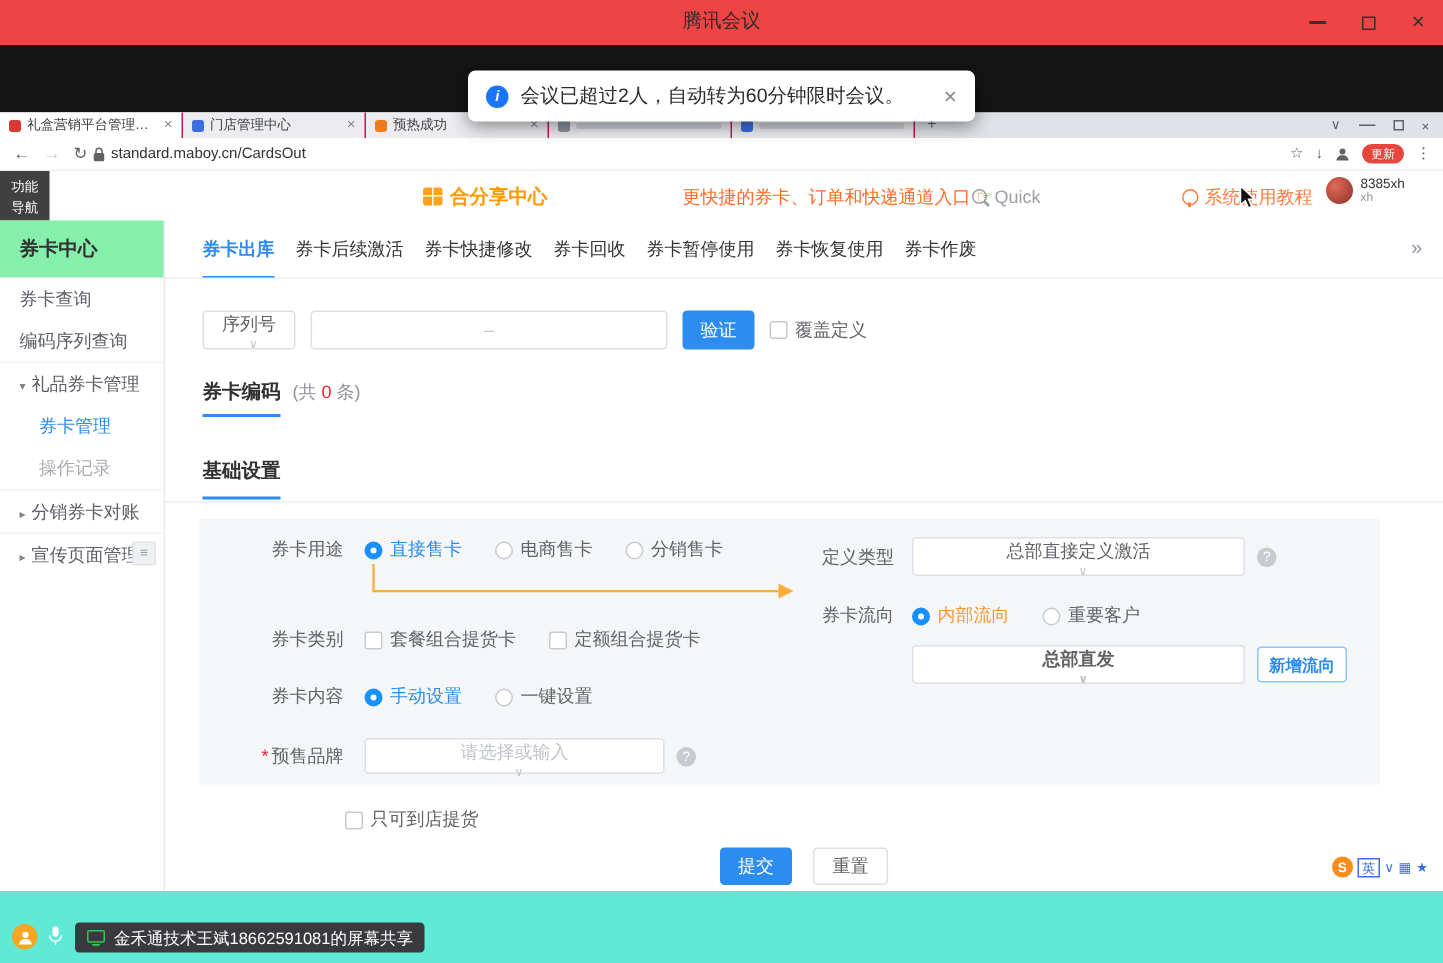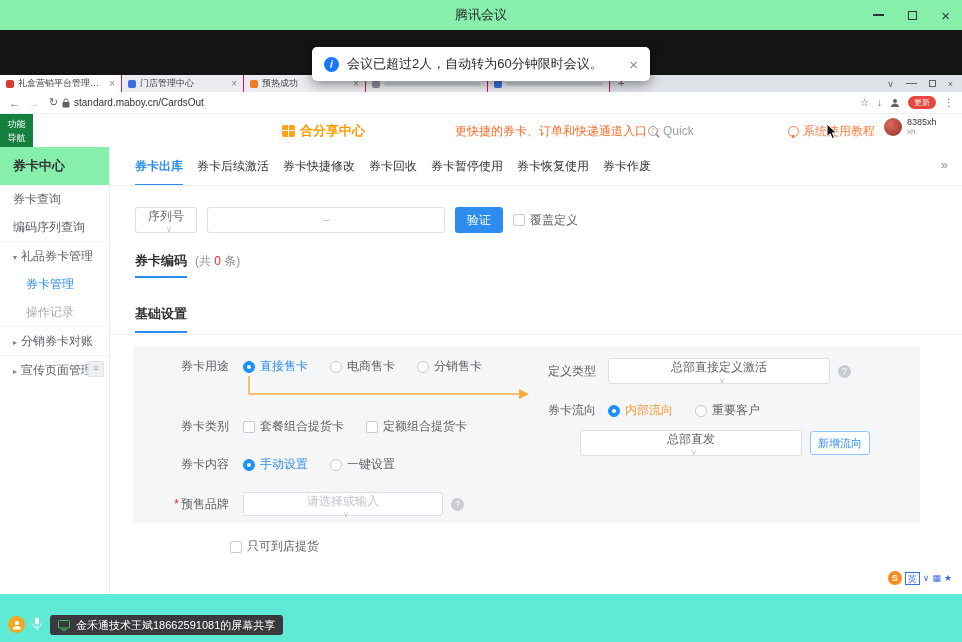--- a/index.html
+++ b/index.html
@@ -1,19 +1,19 @@
 <!DOCTYPE html>
 <html><head>
 <meta charset="utf-8">
 <style>
   html,body{margin:0;padding:0;background:#555;}
   body{font-family:"Liberation Sans","DejaVu Sans",sans-serif;}
   .stage{position:relative;width:962px;height:642px;background:#141414;overflow:hidden;margin:0 auto;}
   
-  .titlebar{position:absolute;top:0;left:0;right:0;height:34px;background:#86efac;}
+  .titlebar{position:absolute;top:0;left:0;right:0;height:34px;background:#ef4444;font-family:Liberation Mono, monospace;}
   .tb-title{position:absolute;left:0;right:0;top:0;height:30px;line-height:30px;text-align:center;font-size:13px;color:#2b2b2b;}
   .win-controls{position:absolute;right:12px;top:0;height:30px;display:flex;align-items:center;gap:24px;}
   .wc-min{width:11px;height:1.5px;background:#333;display:inline-block;}
   .wc-max{width:9px;height:9px;border:1.2px solid #333;display:inline-block;box-sizing:border-box;}
   .wc-close{font-size:15px;color:#333;line-height:1;}
   
   .share-area{position:absolute;top:30px;left:0;width:962px;height:564px;background:#141414;}
   
   .toast{position:absolute;left:312px;top:17px;width:338px;height:34px;background:#fff;border-radius:5px;box-shadow:0 3px 12px rgba(0,0,0,.45);display:flex;align-items:center;padding:0 12px;box-sizing:border-box;z-index:60;}
   .toast-info{width:15px;height:15px;border-radius:50%;background:#1a75ff;color:#fff;font-size:10px;font-weight:bold;text-align:center;line-height:15px;flex:0 0 auto;font-style:italic;}
@@ -38,21 +38,21 @@
   
   .addressbar{position:relative;height:21px;background:#fff;border-bottom:1px solid #eceff1;}
   .ab-left{position:absolute;left:9px;top:0;height:21px;display:flex;align-items:center;gap:9px;font-size:11px;color:#5f6368;}
   .ab-fwd{color:#c3c7cc;}
   .ab-url{position:absolute;left:62px;top:0;height:21px;display:flex;align-items:center;gap:4px;}
   .ab-url-text{font-size:10px;color:#333;}
   .ab-right{position:absolute;right:8px;top:0;height:21px;display:flex;align-items:center;gap:8px;font-size:10px;color:#5f6368;}
   .update-pill{height:13px;background:#e8453c;border-radius:7px;color:#fff;font-size:8px;line-height:13px;padding:0 6px;}
   
   .appheader{position:relative;height:34px;background:#fff;border-bottom:1px solid #eef1f4;}
-  .nav-toggle{position:absolute;left:0;top:0;width:33px;height:34px;background:#15803d;color:#fff;font-size:9px;display:flex;flex-direction:column;align-items:center;justify-content:center;gap:1px;}
+  .nav-toggle{position:absolute;left:0;top:0;width:33px;height:34px;background:#404040;color:#fff;font-size:9px;display:flex;flex-direction:column;align-items:center;justify-content:center;gap:1px;}
   .brand{position:absolute;left:44px;top:0;height:34px;display:flex;align-items:center;gap:7px;}
   .brand-logo{width:20px;height:20px;border-radius:50%;background:#2d6ae3;position:relative;}
   .brand-logo::after{content:"";position:absolute;left:4px;top:4px;width:8px;height:8px;border-radius:50%;border:2px solid #fff;border-left-color:transparent;}
   .brand-name{font-size:14px;font-weight:bold;color:#2d6ae3;white-space:nowrap;}
   .share-center{position:absolute;left:282px;top:0;height:34px;display:flex;align-items:center;gap:5px;color:#ff9a00;font-weight:bold;font-size:13px;white-space:nowrap;}
   .gift{width:13px;height:12px;background:#ffa21c;border-radius:2px;position:relative;}
   .gift::before{content:"";position:absolute;left:0;right:0;top:4.5px;height:1.5px;background:#fff;}
   .gift::after{content:"";position:absolute;left:5.5px;top:0;bottom:0;width:1.5px;background:#fff;}
   .quick-entry{position:absolute;left:455px;top:0;height:34px;display:flex;align-items:center;gap:4px;color:#ff6a26;font-size:12px;white-space:nowrap;}
   .pointer-ic{font-size:12px;color:#ff6a26;}
@@ -368,35 +368,39 @@
               <span class="opt">
                   <span class="radio on"></span>
                   <span class="opt-orange">内部流向</span>
                 </span>
               <span class="opt">
                   <span class="radio"></span>
                   <span>重要客户</span>
                 </span>
             </div>
 
-            <div class="frow" style="left:447px;top:84px;">
+            <div class="frow" style="left:475px;top:84px;font-weight:bold;">
               <div class="sel sel-wide">
                 <span>总部直发</span>
                 <span class="caret">∨</span>
               </div>
               <div class="btn-outline">新增流向</div>
             </div>
 
           </div>
 
           <div class="pickup-row">
             <span class="cb"></span>
             <span>只可到店提货</span>
           </div>
 
+          <div class="actions">
+            <div class="btn-sm btn-sub">提交</div>
+            <div class="btn-sm btn-rst">重置</div>
+          </div>
 
           <div class="translator">
             <span class="tr-logo">S</span>
             <span class="tr-lang">英</span>
             <span class="tr-ic">∨</span>
             <span class="tr-ic">▦</span>
             <span class="tr-ic">★</span>
           </div>
 
         </div>

